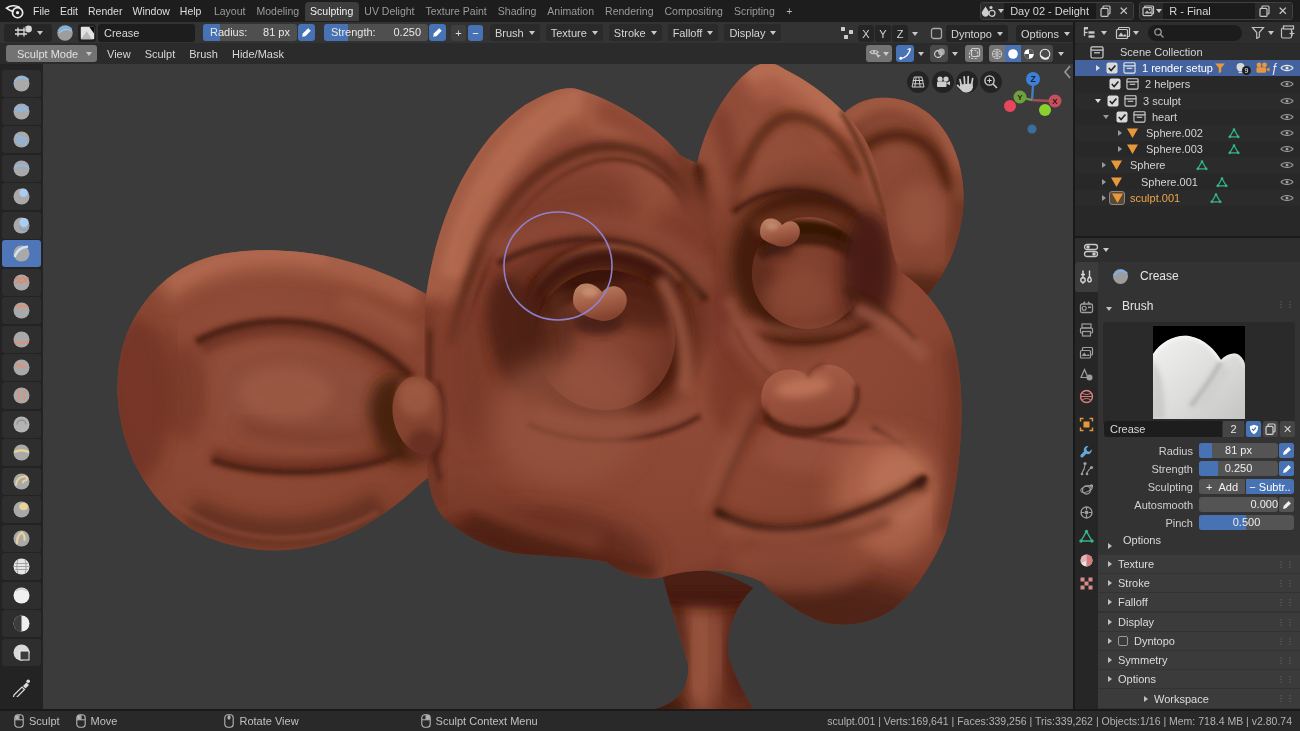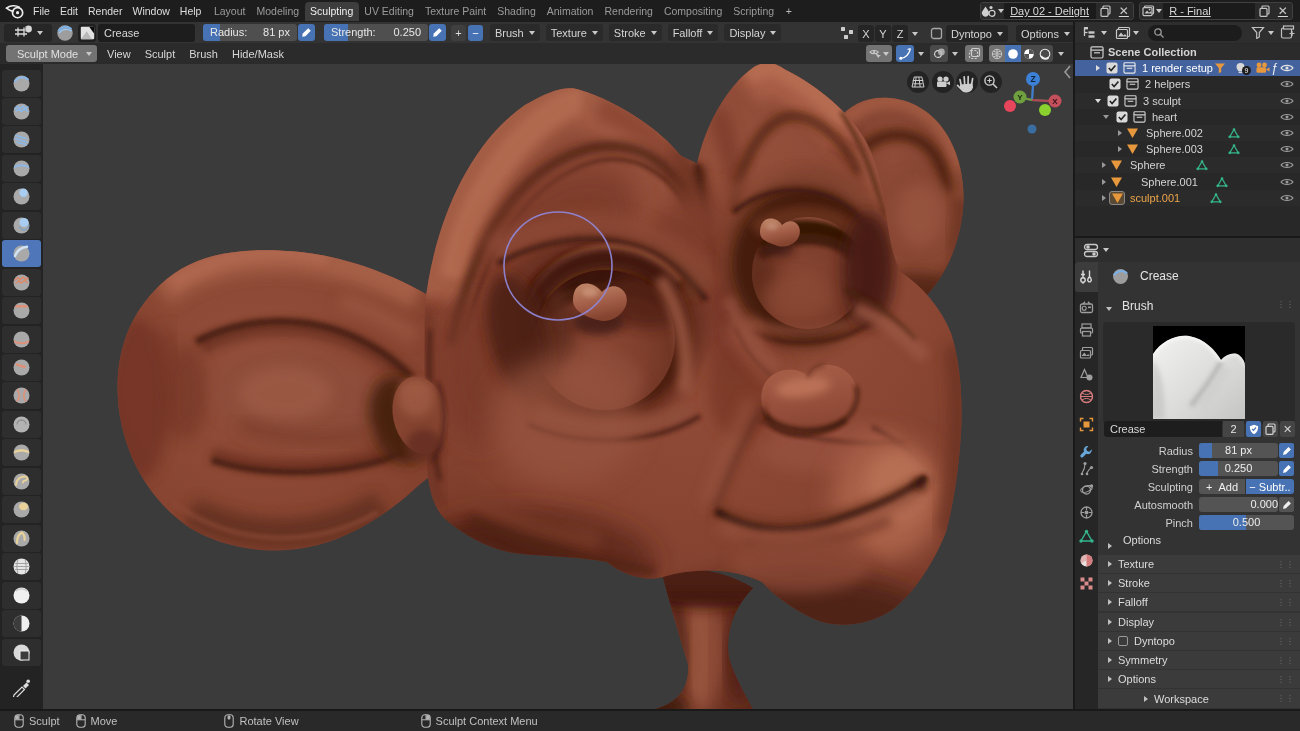--- a/index.html
+++ b/index.html
@@ -4,21 +4,21 @@
 html,body{margin:0;padding:0;background:#1d1d1d;}
 *{box-sizing:border-box;font-family:"Liberation Sans",sans-serif;}
 #app{position:relative;width:1300px;height:731px;overflow:hidden;background:#2b2b2b;font-size:11px;color:#d8d8d8;}
 .abs{position:absolute;}
 .row{display:flex;align-items:center;}
 
 #topbar{position:absolute;left:0;top:0;width:1300px;height:22px;background:#1d1d1d;display:flex;align-items:center;}
 .menu{color:#dedede;font-size:10.5px;padding:0 5px;}
 .tab{color:#9b9b9b;font-size:10.5px;padding:3px 5.5px 4px;border-radius:4px 4px 0 0;margin-top:1px;white-space:nowrap;}
 .tab.act{background:#3d3d3d;color:#f0f0f0;}
-.tbgrp{display:flex;align-items:center;height:18px;background:#2a2a2a;border-radius:3px;border:1px solid #414141;text-decoration:underline;}
+.tbgrp{display:flex;align-items:center;height:18px;background:#2a2a2a;border-radius:3px;border:1px solid #414141;}
 .tbfield{background:#1b1b1b;height:16px;color:#d8d8d8;font-size:11px;display:flex;align-items:center;padding:0 6px;}
 .tbbtn{width:19px;height:16px;display:flex;align-items:center;justify-content:center;color:#bbb;background:#2a2a2a;}
 
 #row2{position:absolute;left:0;top:22px;width:1075px;height:21px;background:#333333;display:flex;align-items:center;}
 .slider{position:relative;height:17px;background:#4f4f4f;border-radius:3px;overflow:hidden;color:#e8e8e8;font-size:11px;}
 .slider .fill{position:absolute;left:0;top:0;bottom:0;background:#4772b3;}
 .slider .lab{position:absolute;left:7px;top:2px;}
 .slider .val{position:absolute;right:7px;top:2px;}
 .penbtn{width:17px;height:17px;background:#4772b3;border-radius:3px;margin-left:1px;display:flex;align-items:center;justify-content:center;}
 .dd{height:17px;border-radius:3px;background:#2a2a2a;color:#d5d5d5;display:flex;align-items:center;padding:0 5px;font-size:11px;}
@@ -341,21 +341,21 @@
     </svg>
     <div class="menu" style="margin-left:2px;">File</div>
     <div class="menu">Edit</div>
     <div class="menu">Render</div>
     <div class="menu">Window</div>
     <div class="menu">Help</div>
     <div style="width:2px;"></div>
     <div class="tab">Layout</div>
     <div class="tab">Modeling</div>
     <div class="tab act">Sculpting</div>
-    <div class="tab">UV Editing</div>
+    <div class="tab">UV Delight</div>
     <div class="tab">Texture Paint</div>
     <div class="tab">Shading</div>
     <div class="tab">Animation</div>
     <div class="tab">Rendering</div>
     <div class="tab">Compositing</div>
     <div class="tab">Scripting</div>
     <div class="tab" style="padding:3px 6px 4px;color:#bbb;">+</div>
     <div class="tbgrp abs" style="left:980px;top:2px;width:154px;">
       <div class="tbbtn" style="width:24px;border-radius:2px 0 0 2px;">
         <svg width="16" height="13" viewBox="0 0 16 13">
@@ -707,21 +707,21 @@
           <rect x="3.5" y="1" width="10" height="3" fill="#2e2e2e" stroke="#c0c0c0" stroke-width="1.2"></rect>
           <path d="M12,6 v5 M9.5,8.5 h5" stroke="#c0c0c0" stroke-width="1.2"></path>
         </svg>
     </div>
     <div class="orow" style="top:22px;background:#2b2b2b;">
       <svg class="cbox" width="14" height="13" viewBox="0 0 14 13" style="margin-left:15px;">
           <rect x="1" y="2.5" width="12" height="9.5" rx="1.5" fill="none" stroke="#cfcfcf" stroke-width="1.2"></rect>
           <rect x="1" y="0.8" width="12" height="3.4" rx="1" fill="#2b2b2b" stroke="#cfcfcf" stroke-width="1.2"></rect>
           <path d="M4,6.8 h6" stroke="#cfcfcf" stroke-width="1.2"></path>
         </svg>
-      <span style="margin-left:4px;font-weight:bold;">Scene Collection</span>
+      <span style="margin-left:16px;">Scene Collection</span>
     </div>
     <div class="orow" style="top:38px;background:#44639e;color:#fff;">
       <span style="margin-left:21px;width:0;height:0;border-top:3.5px solid transparent;border-bottom:3.5px solid transparent;border-left:4.5px solid #ddd;"></span>
       <svg width="12" height="12" viewBox="0 0 12 12" style="margin-left:6px;">
           <rect x="0.5" y="0.5" width="11" height="11" rx="2" fill="#d9d9d9"></rect>
           <path d="M2.8,6 l2.3,2.5 L9.4,3.4" fill="none" stroke="#222" stroke-width="1.6"></path>
         </svg>
       <svg width="13" height="12" viewBox="0 0 14 13" style="margin-left:5px;">
           <rect x="1" y="2.5" width="12" height="9.5" rx="1.5" fill="none" stroke="#e8e8e8" stroke-width="1.2"></rect>
           <rect x="1" y="0.8" width="12" height="3.4" rx="1" fill="#44639e" stroke="#e8e8e8" stroke-width="1.2"></rect>
@@ -1124,14 +1124,15 @@
         <rect x="0.8" y="0.8" width="8.4" height="12.4" rx="3" fill="none" stroke="#b5b5b5" stroke-width="1.1"></rect>
         <rect x="3.6" y="1.4" width="2.8" height="4" rx="1" fill="#b5b5b5"></rect>
       </svg>
     <span style="margin-left:5px;">Rotate View</span>
     <svg width="10" height="14" viewBox="0 0 10 14" style="margin-left:122px;">
         <rect x="0.8" y="0.8" width="8.4" height="12.4" rx="3" fill="none" stroke="#b5b5b5" stroke-width="1.1"></rect>
         <path d="M5,0.8 v5 M0.8,5.8 h8.4" stroke="#b5b5b5" stroke-width="1"></path>
         <path d="M5.2,1.2 h3.6 v4.4 h-3.6 z" fill="#b5b5b5"></path>
       </svg>
     <span style="margin-left:5px;">Sculpt Context Menu</span>
+    <span style="position:absolute;right:8px;color:#b2b2b2;font-size:10.5px;">sculpt.001 | Verts:169,641 | Faces:339,256 | Tris:339,262 | Objects:1/16 | Mem: 718.4 MB | v2.80.74</span>
   </div>
 </div>
 
 </body></html>

